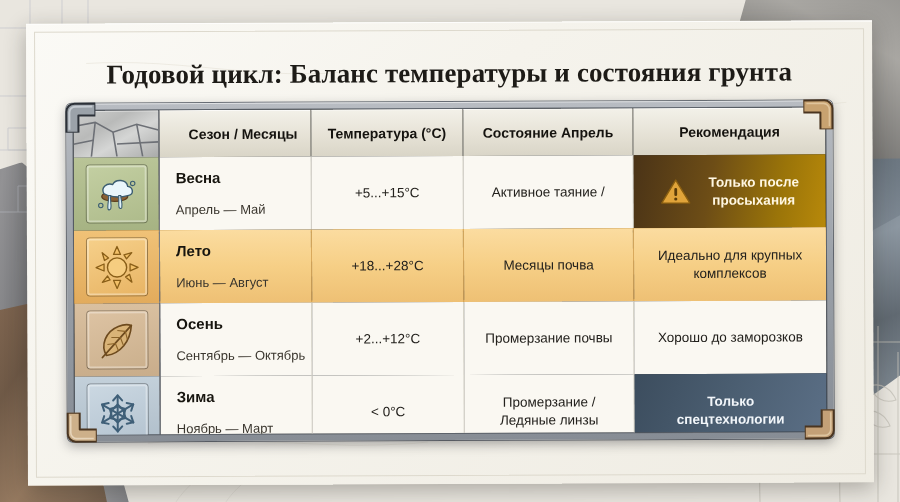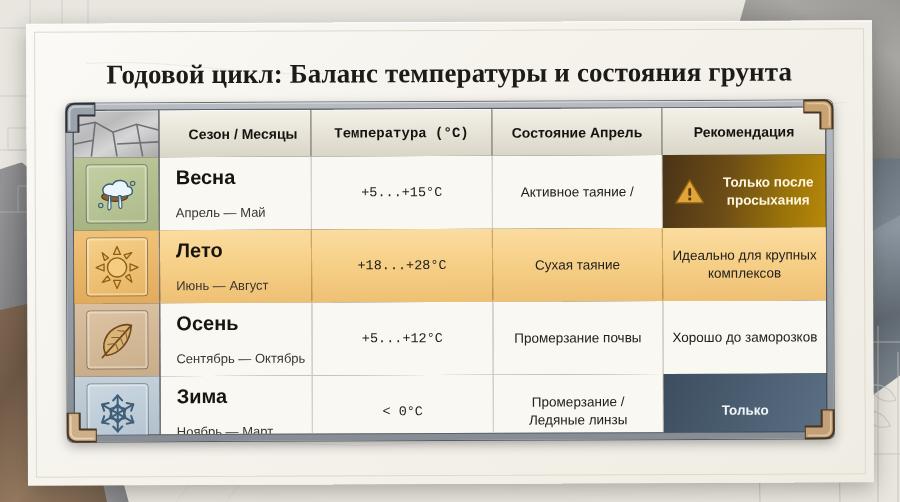--- a/index.html
+++ b/index.html
@@ -121,24 +121,24 @@
 
   
   .brow{height:73px;}
   .iconcell{
     width:86px;box-sizing:border-box;display:flex;align-items:center;justify-content:center;
     border-right:1px solid #7f8288;position:relative;
   }
   .iconbox{width:60px;height:57px;border-radius:3px;display:flex;align-items:center;justify-content:center;
     box-shadow:0 0 0 2px rgba(255,255,255,.35) inset,0 0 0 1px rgba(0,0,0,.35);}
   .c-season{width:152px;justify-content:flex-start;padding-left:16px;text-align:left;}
-  .c-temp{width:181px;font-family:Liberation Mono, monospace;}
+  .c-temp{width:152px;}
   .c-soil{width:170px;}
   .c-rec{flex:1;}
-  .sname{font-weight:700;font-size:20px;color:#17150f;display:block;}
+  .sname{font-weight:700;font-size:15px;color:#17150f;display:block;}
   .smon{font-size:13px;color:#3a362e;display:block;margin-top:15px;}
 
   
   .hl .cell{background:linear-gradient(180deg,#fbdca0 0%,#f6cf86 50%,#eec074 100%);border-right-color:#d9a95c;}
   .hl .iconcell{background:linear-gradient(180deg,#f0c277 0%,#e2ab5c 100%);}
   .hl{box-shadow:0 0 0 2px #d4932e inset;}
 
   
   .rec-warn{
     background:linear-gradient(100deg,#4a3317 0%,#6d4d16 40%,#9a7409 75%,#b8890a 100%)!important;
@@ -294,21 +294,21 @@
             </svg>
           </div>
         </div>
         <div class="cell c-season">
           <span>
             <span class="sname">Лето</span>
             <span class="smon">Июнь — Август</span>
           </span>
         </div>
         <div class="cell c-temp">+18...+28°C</div>
-        <div class="cell c-soil">Сухая таяние</div>
+        <div class="cell c-soil">Месяцы почва</div>
         <div class="cell c-rec">
           <span>
             <span class="rtext">Идеально для крупных</span>
             <span class="rtext">комплексов</span>
           </span>
         </div>
       </div>
 
       <div class="row brow" style="top:193px">
         <div class="iconcell" style="background:linear-gradient(180deg,#d9c0a0 0%,#c9ad8b 100%)">
@@ -326,21 +326,21 @@
               </g>
             </svg>
           </div>
         </div>
         <div class="cell c-season">
           <span>
             <span class="sname">Осень</span>
             <span class="smon">Сентябрь — Октябрь</span>
           </span>
         </div>
-        <div class="cell c-temp">+5...+12°C</div>
+        <div class="cell c-temp">+2...+12°C</div>
         <div class="cell c-soil">Промерзание почвы</div>
         <div class="cell c-rec">Хорошо до заморозков</div>
       </div>
 
       <div class="row brow" style="top:266px">
         <div class="iconcell" style="background:linear-gradient(180deg,#c3d0da 0%,#aebdc9 100%)">
           <div class="iconbox" style="background:linear-gradient(160deg,#cbd8e2 0%,#b4c3d0 100%)">
             <svg width="44" height="44" viewBox="0 0 44 44">
               <g stroke="#3f5f78" stroke-width="2" fill="none" stroke-linecap="round" stroke-linejoin="round" transform="translate(22,22)">
                 <g>
@@ -377,20 +377,21 @@
         <div class="cell c-temp">&lt; 0°C</div>
         <div class="cell c-soil">
           <span>
             <span class="rtext">Промерзание /</span>
             <span class="rtext">Ледяные линзы</span>
           </span>
         </div>
         <div class="cell c-rec rec-cold">
           <span>
             <span class="rtext">Только</span>
+            <span class="rtext">спецтехнологии</span>
           </span>
         </div>
       </div>
 
     </div>
 
     <svg class="corner tl" viewBox="0 0 33 33">
       <path d="M4 33 L4 12 A8 8 0 0 1 12 4 L33 4 L33 16 L16 16 L16 33 Z" fill="#9ba2a9" stroke="#2c3138" stroke-width="2" stroke-linejoin="round"></path>
       <path d="M7 30 L7 13 A6 6 0 0 1 13 7 L30 7" fill="none" stroke="#c6ccd2" stroke-width="2"></path>
     </svg>

